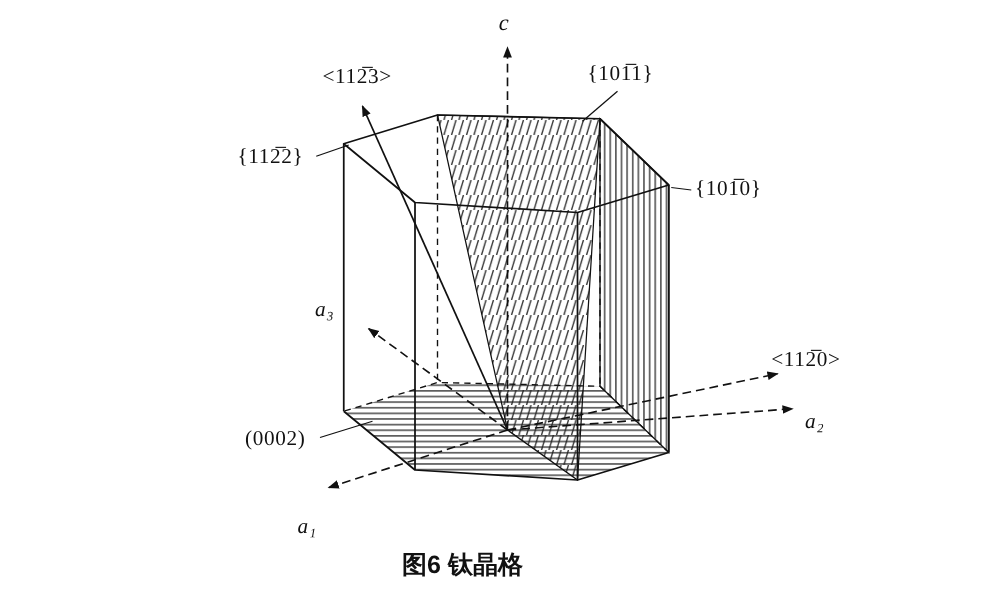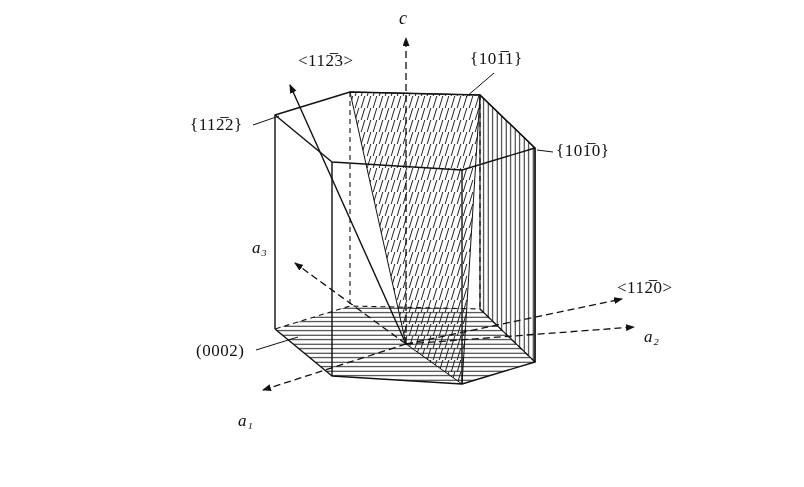--- a/index.html
+++ b/index.html
@@ -85,32 +85,33 @@
     <g stroke="#111" stroke-width="1">
       <line x1="253" y1="125" x2="279" y2="116"></line>
       <line x1="494" y1="73" x2="466" y2="97"></line>
       <line x1="553" y1="152" x2="537" y2="150"></line>
       <line x1="256" y1="350" x2="298" y2="337"></line>
     </g>
   </svg>
 
   <div class="lbl ital" style="left:399px;top:8px;font-size:18px;">c</div>
 
-  <div class="lbl" style="left:258px;top:51px;margin-left:40px;">&lt;112̅3&gt;</div>
+  <div class="lbl" style="left:258px;top:51px;">&lt;112̅3&gt;</div>
 
   <div class="lbl" style="left:470px;top:49px;">{101̅1}</div>
 
   <div class="lbl" style="left:190px;top:115px;">{112̅2}</div>
 
   <div class="lbl" style="left:556px;top:141px;">{101̅0}</div>
 
   <div class="lbl ital" style="left:252px;top:238px;font-family:Liberation Serif, serif;">a₃</div>
 
   <div class="lbl" style="left:584px;top:278px;margin-left:33px;">&lt;112̅0&gt;</div>
 
   <div class="lbl ital" style="left:644px;top:327px;">a₂</div>
 
   <div class="lbl" style="left:196px;top:341px;">(0002)</div>
 
   <div class="lbl ital" style="left:238px;top:411px;">a₁</div>
 
+  <div class="caption">图6 钛晶格</div>
 
 </div>
 
 </body></html>

